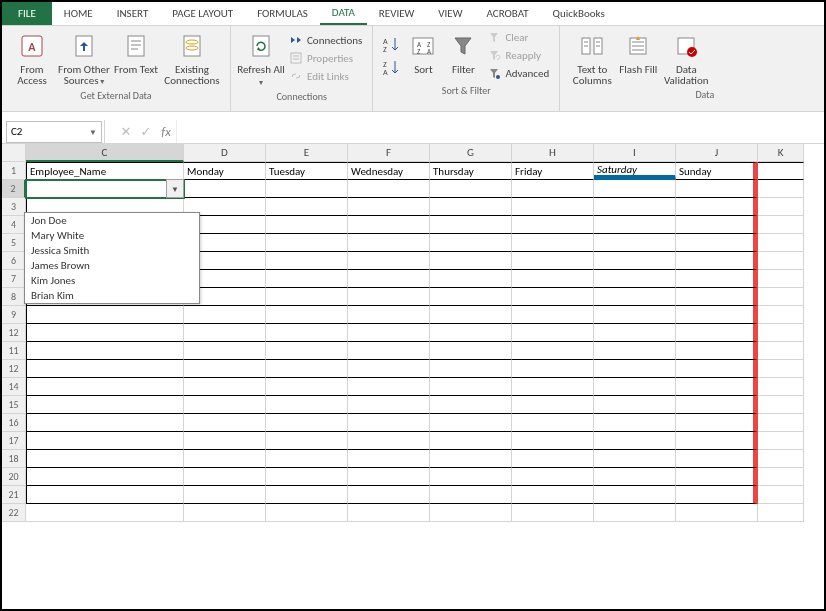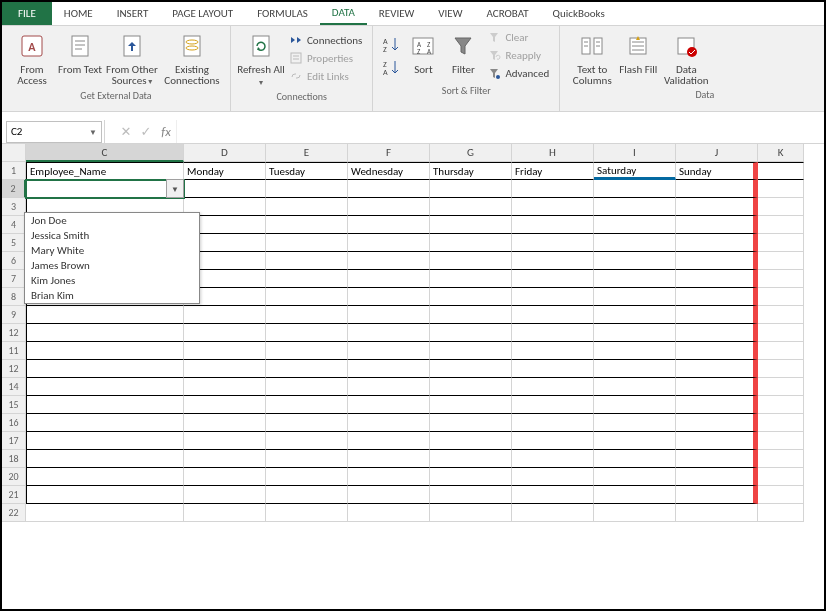--- a/index.html
+++ b/index.html
@@ -64,37 +64,37 @@
     <div class="row">
       <div class="btn-big">
           <span class="icon">
             <svg width="28" height="28">
               <rect x="4" y="4" width="20" height="20" rx="2" fill="#fff" stroke="#a24a4a"></rect>
               <text x="14" y="19" text-anchor="middle" font-size="12" fill="#a24a4a" font-weight="bold">A</text>
             </svg>
           </span>
           <span class="lbl">From Access</span>
         </div>
+      <div class="btn-big" style="width:56px">
+          <span class="icon">
+            <svg width="28" height="28">
+              <rect x="6" y="4" width="16" height="20" fill="#fff" stroke="#888"></rect>
+              <path d="M14 10l-4 4h3v5h2v-5h3z" fill="#2b579a"></path>
+            </svg>
+          </span>
+          <span class="lbl"><span>From Other Sources</span><span class="caret"> ▾</span></span>
+        </div>
       <div class="btn-big">
           <span class="icon">
             <svg width="28" height="28">
               <rect x="6" y="4" width="16" height="20" fill="#fff" stroke="#888"></rect>
               <path d="M9 9h10M9 13h10M9 17h7" stroke="#888"></path>
             </svg>
           </span>
           <span class="lbl">From Text</span>
-        </div>
-      <div class="btn-big" style="width:56px">
-          <span class="icon">
-            <svg width="28" height="28">
-              <rect x="6" y="4" width="16" height="20" fill="#fff" stroke="#888"></rect>
-              <path d="M14 10l-4 4h3v5h2v-5h3z" fill="#2b579a"></path>
-            </svg>
-          </span>
-          <span class="lbl"><span>From Other Sources</span><span class="caret"> ▾</span></span>
         </div>
       <div class="btn-big" style="width:64px">
           <span class="icon">
             <svg width="28" height="28">
               <rect x="6" y="4" width="16" height="20" fill="#fff" stroke="#888"></rect>
               <ellipse cx="14" cy="10" rx="6" ry="2" fill="none" stroke="#d4a017"></ellipse>
               <ellipse cx="14" cy="16" rx="6" ry="2" fill="none" stroke="#d4a017"></ellipse>
             </svg>
           </span>
           <span class="lbl">Existing Connections</span>
@@ -279,21 +279,21 @@
       <div class="ch " style="width:46px">K</div>
     </div>
     <div class="row head-row data">
       <div class="rh ">1</div>
       <div class="cell bl " style="width:158px;border-top:1px solid #000;border-bottom:1px solid #000;">Employee_Name</div>
       <div class="cell " style="width:82px;border-top:1px solid #000;border-bottom:1px solid #000;">Monday</div>
       <div class="cell " style="width:82px;border-top:1px solid #000;border-bottom:1px solid #000;">Tuesday</div>
       <div class="cell " style="width:82px;border-top:1px solid #000;border-bottom:1px solid #000;">Wednesday</div>
       <div class="cell " style="width:82px;border-top:1px solid #000;border-bottom:1px solid #000;">Thursday</div>
       <div class="cell " style="width:82px;border-top:1px solid #000;border-bottom:1px solid #000;">Friday</div>
-      <div class="cell " style="width:82px;border-top:1px solid #000;border-bottom:3px solid #0369a1;">Saturday</div>
+      <div class="cell " style="width:82px;border-top:1px solid #000;border-bottom:5px solid #0369a1;font-style:italic;">Saturday</div>
       <div class="cell br " style="width:82px;border-top:1px solid #000;border-bottom:1px solid #000;">Sunday</div>
       <div class="cell " style="width:46px;"></div>
     </div>
     <div class="row  data">
       <div class="rh sel">2</div>
       <div class="cell bl active-cell" style="width:158px;border-bottom:1px solid #000;">
         <div class="dd-btn">▼</div>
       </div>
       <div class="cell " style="width:82px;border-bottom:1px solid #000;"></div>
       <div class="cell " style="width:82px;border-bottom:1px solid #000;"></div>
@@ -517,18 +517,18 @@
       <div class="cell " style="width:82px;"></div>
       <div class="cell " style="width:82px;"></div>
       <div class="cell " style="width:82px;"></div>
       <div class="cell " style="width:82px;"></div>
       <div class="cell " style="width:46px;"></div>
     </div>
   </div>
 
 <div class="dropdown" id="dd">
     <div class="opt">Jon Doe</div>
+    <div class="opt">Mary White</div>
     <div class="opt">Jessica Smith</div>
-    <div class="opt">Mary White</div>
     <div class="opt">James Brown</div>
     <div class="opt">Kim Jones</div>
     <div class="opt">Brian Kim</div>
   </div>
 
 </body></html>

